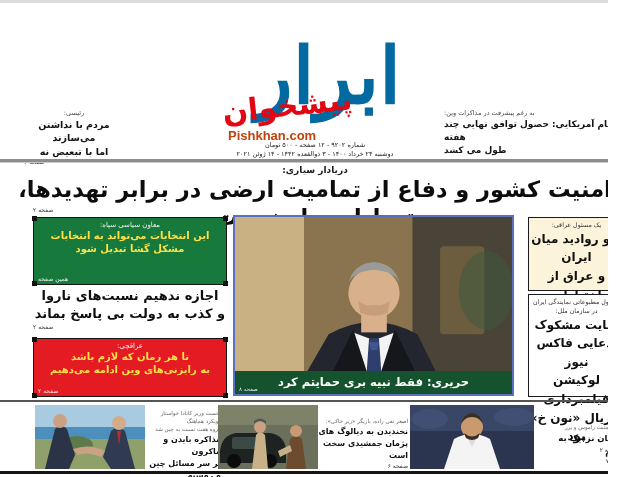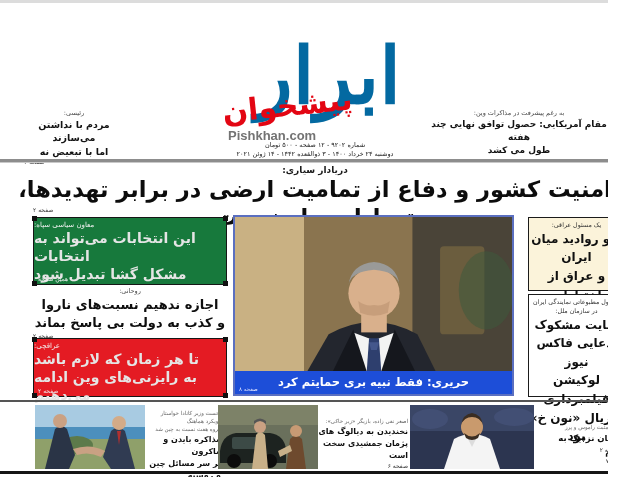--- a/index.html
+++ b/index.html
@@ -10,53 +10,53 @@
   .ctr{text-align:center;}
   .kick{color:#4a4a4a;font-size:6.5px;line-height:1.4;}
   .kick-sm{color:#666;font-size:5.5px;line-height:1.45;}
   .pg{color:#333;font-size:6px;line-height:1.3;}
   .bold-sm{color:#101010;font-weight:bold;font-size:8px;line-height:1.5;}
   
   #top-edge{left:0;top:0;width:630px;height:3px;background:#dcdcdc;}
   
   #ear-left{left:24px;top:109px;width:100px;}
   #ear-left .t{font-size:9.5px;font-weight:bold;color:#141414;line-height:1.4;}
-  #ear-right{left:428px;top:109px;width:182px;text-align:center;}
+  #ear-right{left:444px;top:109px;width:182px;text-align:left;}
   #ear-right .t{font-size:9px;font-weight:bold;color:#141414;line-height:1.45;}
   
   #logo{left:198px;top:8px;width:260px;height:135px;text-align:center;
         font-family:"DejaVu Serif","Liberation Serif",serif;font-weight:bold;
         font-size:78px;line-height:135px;color:#0369a1;}
   #wm-fa{left:222px;top:88px;font-size:30px;font-weight:bold;color:#e30613;
          transform:rotate(-6deg);letter-spacing:1px;}
-  #wm-en{left:228px;top:128px;font-size:13px;font-weight:bold;color:#737373;
+  #wm-en{left:228px;top:128px;font-size:13px;font-weight:bold;color:#c2410c;
          font-family:"Liberation Sans",sans-serif;direction:ltr;}
   #issue-line{left:185px;top:141px;width:260px;text-align:center;font-size:6.5px;color:#222;}
   #date-line{left:160px;top:150px;width:310px;text-align:center;font-size:6.5px;color:#222;}
   
   #main-rule{left:0;top:159px;width:630px;height:3px;background:#8d8d8d;border-bottom:1px solid #c9c9c9;}
   #lead-kicker{left:0;top:165px;width:630px;text-align:center;font-size:9px;font-weight:bold;color:#1a1a1a;}
   #headline{left:4px;top:175px;width:622px;text-align:center;font-size:22.5px;font-weight:bold;color:#0c0c0c;line-height:1.25;}
   #lead-page{left:33px;top:206px;}
   
-  .news-box{left:33px;width:194px;border:1px solid #161616;box-sizing:border-box;color:#fff;text-align:left;}
+  .news-box{left:33px;width:194px;border:1px solid #161616;box-sizing:border-box;color:#fff;text-align:center;}
   #green-box{top:217px;height:68px;background:#17793c;}
   #red-box{top:338px;height:59px;background:#e41b23;}
   .news-box .k{font-size:7px;color:#f2f2f2;margin-top:3px;}
-  .news-box .t{font-size:14px;font-weight:bold;line-height:1.3;color:#e5e5e5;}
+  .news-box .t{font-size:10px;font-weight:bold;line-height:1.3;color:#fde047;}
   .news-box .p{position:absolute;left:4px;bottom:2px;font-size:6px;color:#f0f0f0;}
   .orn{position:absolute;width:5px;height:5px;background:#111;}
   
   #rouhani{left:33px;top:287px;width:194px;text-align:center;}
   #rouhani .t{font-size:13px;font-weight:bold;color:#0e0e0e;line-height:1.35;}
   #rouhani .p{text-align:left;margin-top:1px;}
   
   #photo-wrap{left:233px;top:215px;width:281px;height:181px;border:2px solid #5b6fc0;box-sizing:border-box;background:#7e6a4d;}
   #photo-canvas{position:absolute;left:0;top:0;width:100%;height:100%;}
-  #caption-bar{position:absolute;left:0;bottom:0;width:100%;height:23px;background:#1d4ed8;}
+  #caption-bar{position:absolute;left:0;bottom:0;width:100%;height:23px;background:#14532d;}
   #caption-text{width:100%;text-align:center;color:#fff;font-weight:bold;font-size:11.5px;line-height:23px;}
   #caption-page{position:absolute;left:4px;bottom:2px;font-size:5.5px;color:#dfe3ff;}
   
   .side-box{left:528px;width:97px;border:1px solid #1b1b1b;box-sizing:border-box;text-align:center;}
   #side-box1{top:217px;height:74px;background:#fbf3da;}
   #side-box2{top:294px;height:103px;background:#ffffff;}
   .side-box .k{font-size:6.3px;color:#333;margin-top:3px;line-height:1.4;}
   .side-box .t{font-size:12px;font-weight:bold;color:#101010;line-height:1.55;}
   .side-box .p{font-size:6px;color:#333;text-align:right;padding-right:4px;}
   
@@ -109,21 +109,20 @@
     <div class="orn" style="right:-2px;top:-2px;"></div>
     <div class="orn" style="left:-2px;bottom:-2px;"></div>
     <div class="orn" style="right:-2px;bottom:-2px;"></div>
     <div class="k">معاون سیاسی سپاه:</div>
     <div class="t">این انتخابات می‌تواند به انتخابات</div>
     <div class="t">مشکل گشا تبدیل شود</div>
     <div class="p">همین صفحه</div>
   </div>
 
   <div id="rouhani" class="abs rtl">
-    <div class="kick">روحانی:</div>
     <div class="t">اجازه ندهیم نسبت‌های ناروا</div>
     <div class="t">و کذب به دولت بی پاسخ بماند</div>
     <div class="pg p">صفحه ۲</div>
   </div>
 
   <div id="red-box" class="abs news-box">
     <div class="orn" style="left:-2px;top:-2px;"></div>
     <div class="orn" style="right:-2px;top:-2px;"></div>
     <div class="orn" style="left:-2px;bottom:-2px;"></div>
     <div class="orn" style="right:-2px;bottom:-2px;"></div>

